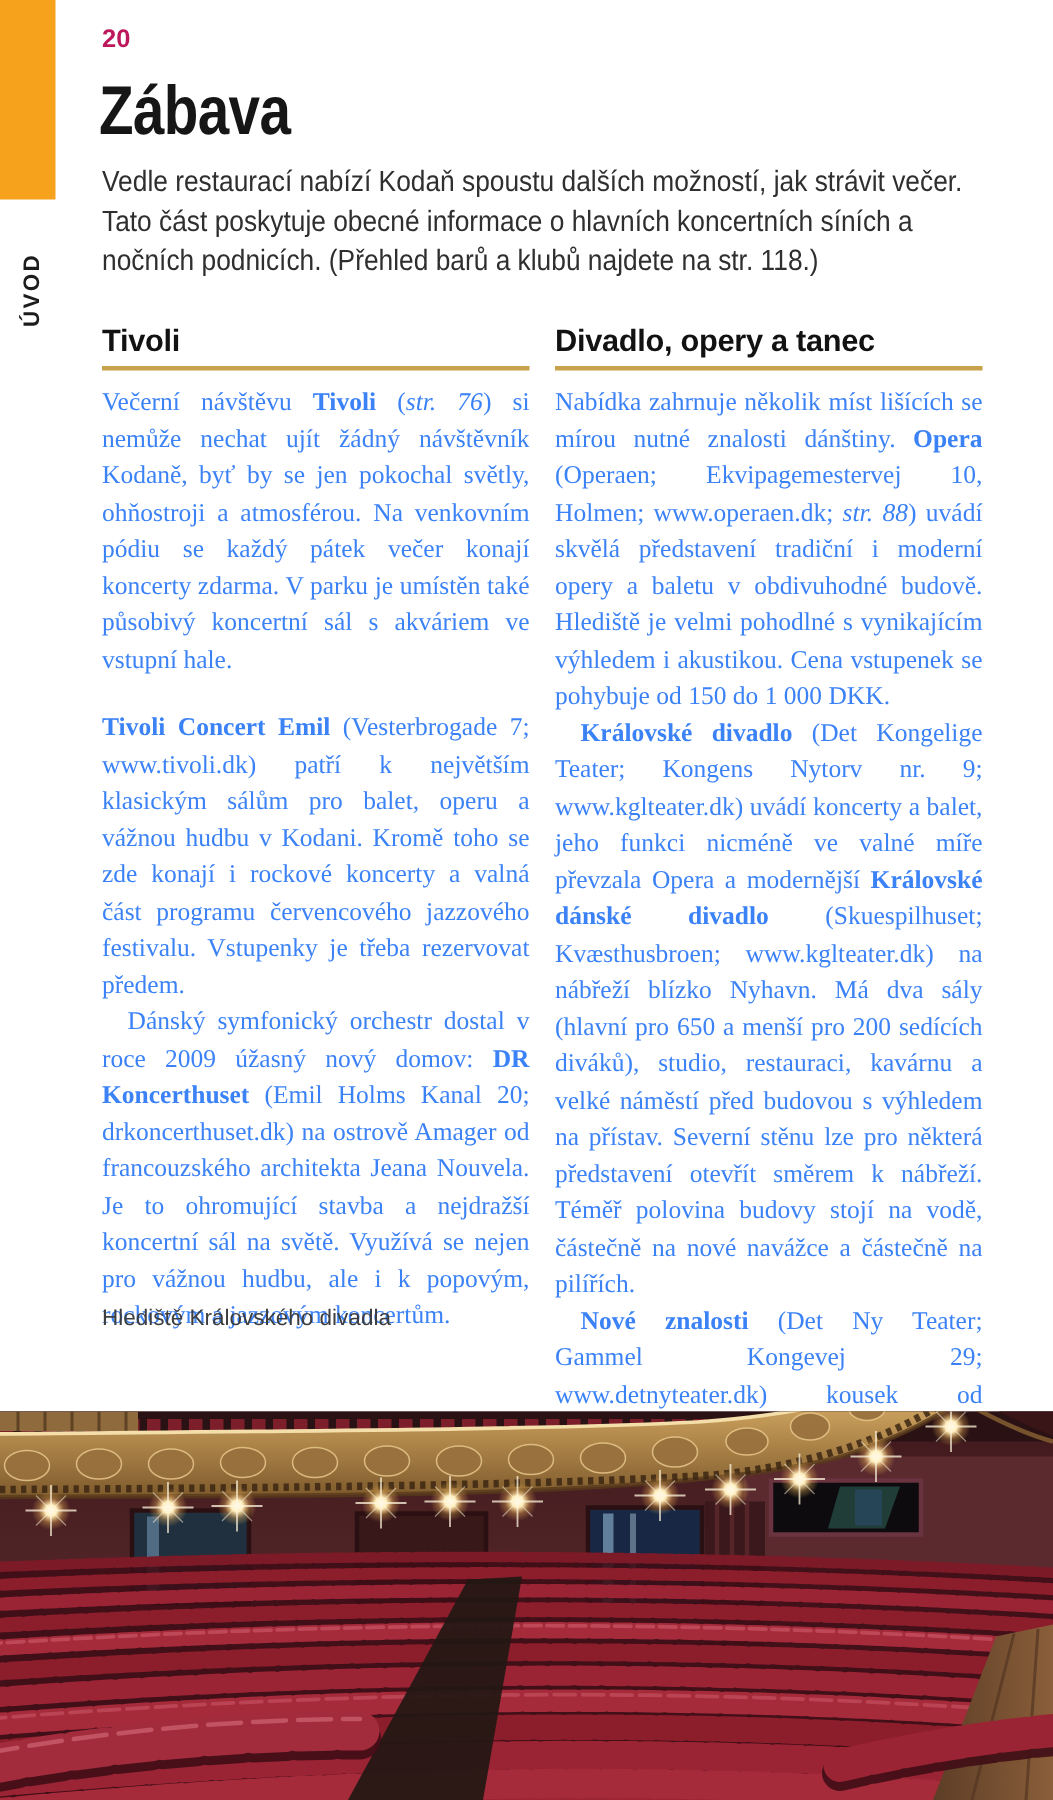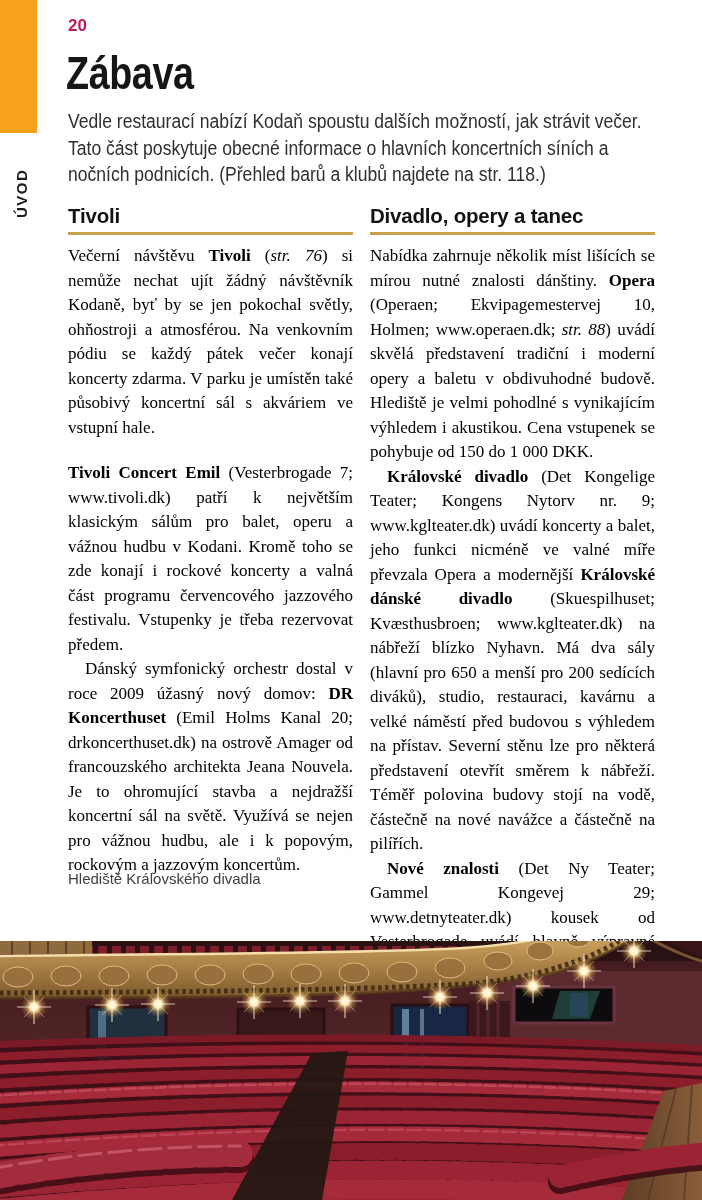--- a/index.html
+++ b/index.html
@@ -12,26 +12,26 @@
               font-weight:bold;font-size:15px;letter-spacing:1.5px;color:#1c1c1c;}
 
   .page-number{position:absolute;left:68px;top:16px;font-size:17px;font-weight:bold;color:#be185d;}
   .title{position:absolute;left:66px;top:46px;margin:0;font-size:46px;font-weight:bold;color:#161616;
          transform:scaleX(.82);transform-origin:0 0;letter-spacing:-.5px;}
   .intro{position:absolute;left:68px;top:108px;width:644px;margin:0;
          font-size:19.5px;line-height:26.5px;color:#2f2f2f;
          transform:scaleX(.9);transform-origin:0 0;}
 
   .columns{position:absolute;left:68px;top:204px;width:588px;display:flex;gap:17px;}
-  .col{width:285px;}
+  .col{width:285px;margin-top:12px;}
   .section h2{margin:0 0 9px 0;padding-bottom:4px;font-size:20.5px;font-weight:bold;color:#121212;
               letter-spacing:-.2px;border-bottom:3px solid #c8a24b;}
   .section + .section{margin-top:21px;}
   .bp{margin:0;font-family:"Liberation Serif",serif;font-size:17px;line-height:24.5px;
-      text-align:justify;color:#000000;}
+      text-align:justify;color:#3b82f6;}
   .bp.indent{text-indent:17px;}
   .b{font-weight:bold;}
   .i{font-style:italic;}
 
   .caption{position:absolute;left:68px;top:870px;font-size:15px;color:#3e3e3e;text-align:center;}
   .photo{position:absolute;left:0;top:941px;width:702px;height:259px;background:#40191c;}
   .photo svg{display:block;}
 </style>
 </head>
 <body>

